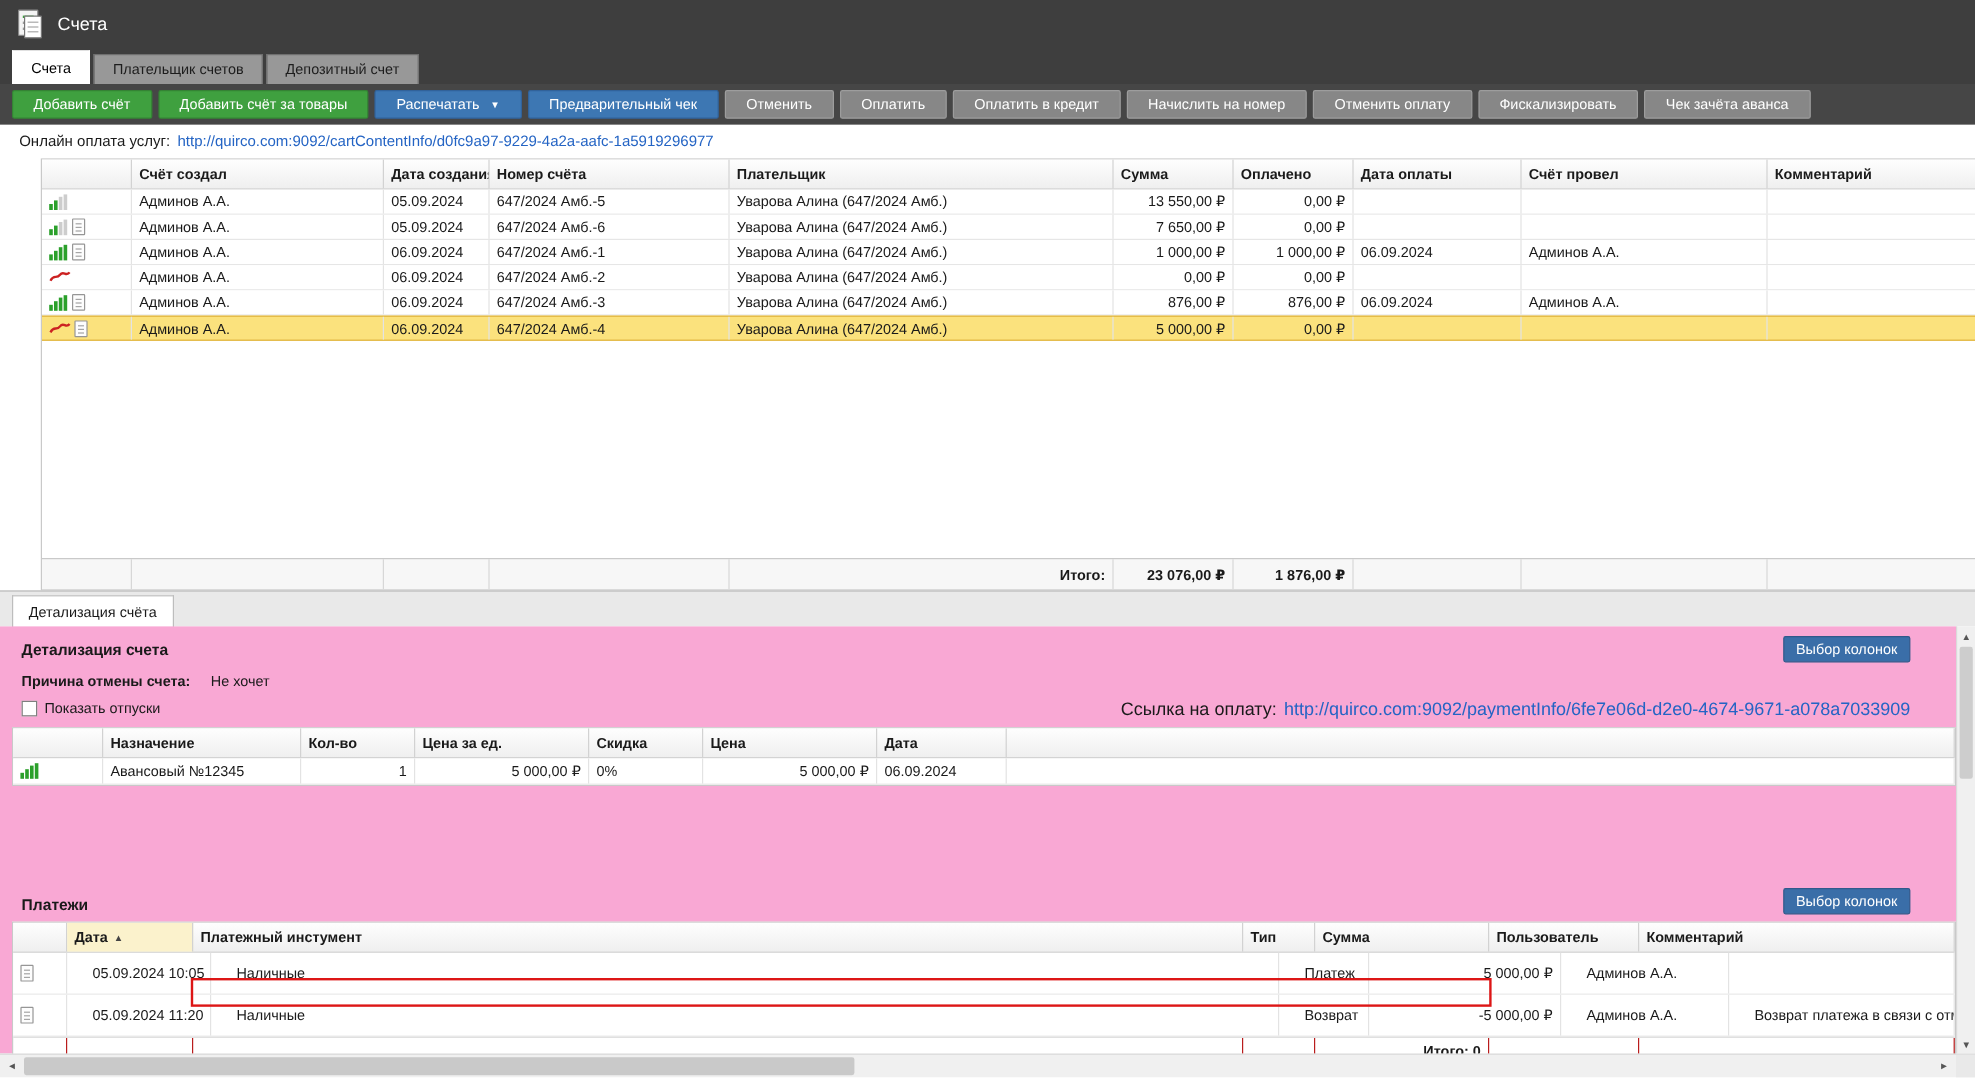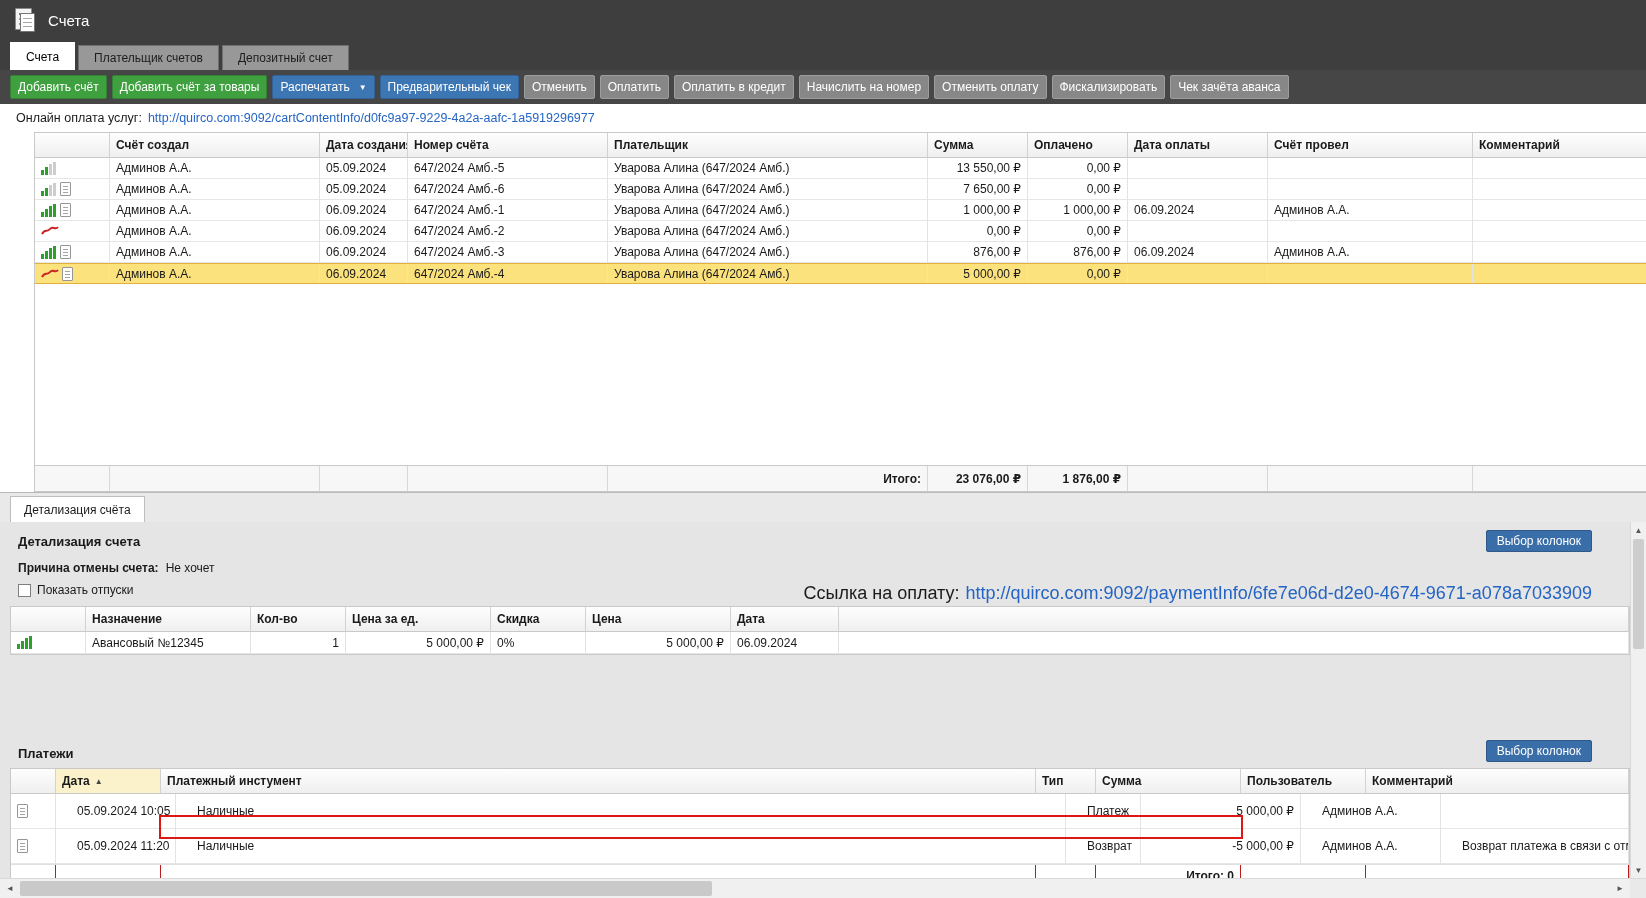--- a/index.html
+++ b/index.html
@@ -24,21 +24,21 @@
   .app-title { color:#fff; font-size:15px; }
 
   .tabsbar { position:absolute; top:40px; left:0; right:0; height:30px; background:#3e3e3e;
     display:flex; align-items:flex-end; padding-left:10px; gap:3px; }
   .tab { height:25px; padding:0 15px; display:flex; align-items:center; background:#989898;
     color:#1d1d1d; border:1px solid #6f6f6f; border-bottom:none; cursor:pointer; white-space:nowrap; }
   .tab.active { background:#fff; color:#000; height:28px; border-color:#fff; }
 
   .toolbar { position:absolute; top:70px; left:0; right:0; height:34px; background:#464646;
     display:flex; align-items:center; padding-left:10px; gap:5px; }
-  .btn { display:inline-flex; align-items:center; height:24px; padding:0 7px; font-size:12px;
+  .btn { display:inline-flex; align-items:center; height:24px; padding:0 17px; font-size:12px;
     color:#fff; border-radius:2px; cursor:pointer; white-space:nowrap; border:1px solid transparent; }
   .btn.green { background:#3fa03f; border-color:#348334; }
   .btn.blue  { background:#3d77b3; border-color:#31629a; }
   .btn.gray  { background:#878787; border-color:#9d9d9d; color:#ffffff; cursor:default; }
   .btn .caret { margin-left:9px; font-size:8px; }
 
   .linkrow { position:absolute; top:104px; left:0; right:0; height:28px; background:#fff;
     display:flex; align-items:center; padding-left:16px; gap:6px; font-size:12.5px; }
   .link { color:#2464c4; cursor:pointer; }
 
@@ -77,30 +77,30 @@
   .ic-cancel { margin-right:3px; }
 
   
   .strip { position:absolute; top:492px; left:0; right:0; height:30px; background:#e9e9e9;
     border-top:1px solid #b9b9b9; }
   .dtab { position:absolute; left:10px; top:3px; height:27px; background:#fff;
     border:1px solid #bdbdbd; border-bottom:none; display:flex; align-items:center;
     padding:0 13px; cursor:pointer; }
 
   
-  .panel { position:absolute; top:522px; left:0; width:1630px; height:356px; background:#e5e5e5; }
+  .panel { position:absolute; top:522px; left:0; width:1630px; height:356px; background:#f9a8d4; }
   .p-title { position:absolute; left:18px; font-weight:bold; font-size:13px; }
   .colbtn { position:absolute; right:38px; height:22px; display:inline-flex; align-items:center;
     padding:0 10px; background:#3a6ea8; color:#fff; border:1px solid #30598a; border-radius:2px;
     font-size:12px; cursor:pointer; }
   .reason { position:absolute; left:18px; top:39px; }
-  .reason b { margin-right:7px; }
+  .reason b { margin-right:17px; }
   .opts { position:absolute; left:18px; top:61px; display:flex; align-items:center; gap:6px; }
   .cb { width:13px; height:13px; border:1px solid #7f7f7f; background:#fff; cursor:pointer; }
-  .paylink { position:absolute; right:38px; top:61px; display:flex; gap:6px; font-size:18px;align-items:center; }
+  .paylink { position:absolute; right:38px; top:61px; display:flex; gap:6px; font-size:15px;align-items:center; }
 
   
   .t-detail { position:absolute; top:84px; left:10px; width:1620px; border:1px solid #c9c9c9;
     background:#fff; }
   .t-detail .thead { height:25px; }
   .t-detail .trow { height:22px; }
   .t-detail .tfoot { display:flex; height:45px; border-top:1px solid #e0e0e0; }
   .t-detail .tfoot .cell { border-right:1px solid #e3e3e3; font-weight:bold; }
   .d0{width:75px}.d1{width:165px}.d2{width:95px}.d3{width:145px}.d4{width:95px}
   .d5{width:145px}.d6{width:108px}.d7{flex:1}

